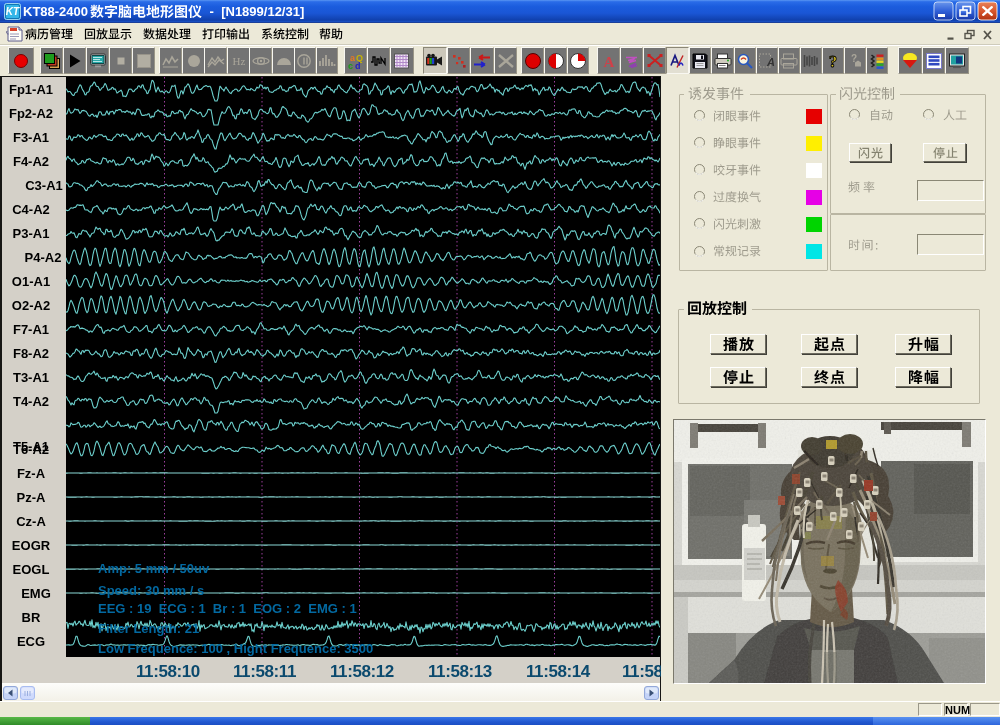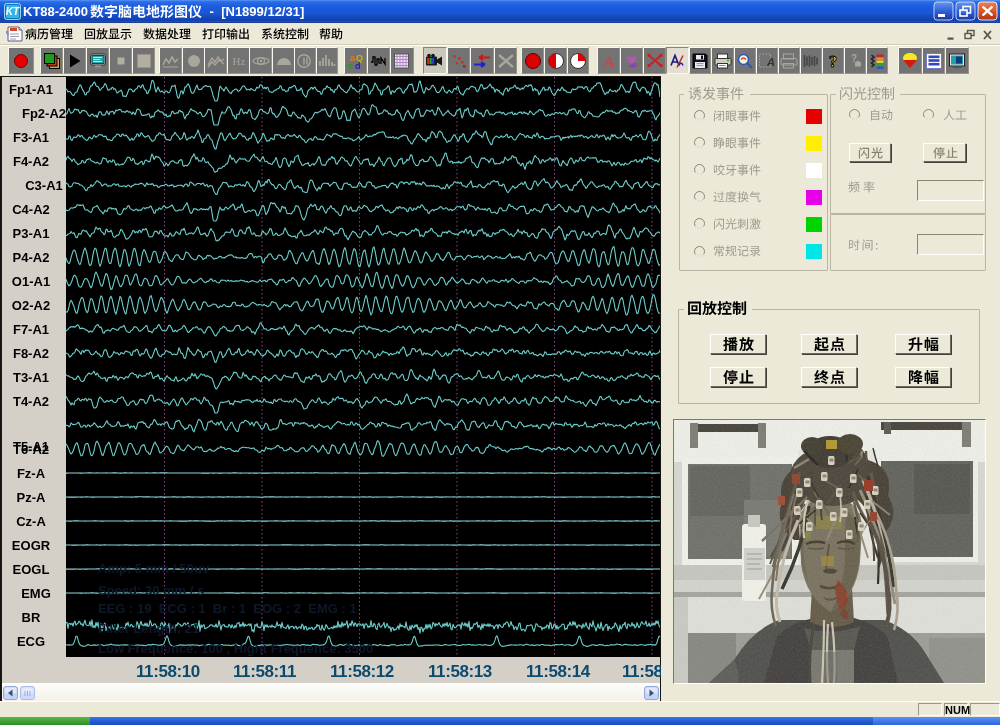--- a/index.html
+++ b/index.html
@@ -1,18 +1,18 @@
 <!DOCTYPE html>
 <html><head><meta charset="utf-8"><style>
 *{margin:0;padding:0;box-sizing:border-box}
 html,body{width:1000px;height:725px;overflow:hidden;background:#ece9d8;
  font-family:"Liberation Sans",sans-serif;}
 .abs{position:absolute}
 .lbl{position:absolute;font-weight:bold;font-size:13px;color:#000;width:60px;text-align:center}
-.mag{position:absolute;font-weight:bold;font-size:13px;color:#0f172a;white-space:nowrap}
+.mag{position:absolute;font-weight:bold;font-size:13px;color:#0369a1;white-space:nowrap}
 .tt{position:absolute;font-weight:bold;font-size:17px;letter-spacing:-0.4px;color:#0c4a6e;white-space:nowrap}
 .tbtn{position:absolute;height:27px;background:#737373;border:1px solid;
  border-color:#f8f7f1 #9a9687 #9a9687 #f8f7f1}
 .tbtn svg{position:absolute;left:50%;top:50%;transform:translate(-50%,-50%)}
 .gbox{position:absolute;border:1px solid #b9b5a2;border-radius:1px}
 .btn3{position:absolute;background:#ece9d8;border:1px solid;border-color:#fff #6c6a5e #6c6a5e #fff;
  box-shadow:1px 1px 0 #42413a}
 .tb{position:absolute;background:#ece9d8;border:1px solid;border-color:#8a8775 #fff #fff #8a8775}
 </style></head><body>
 
@@ -351,27 +351,27 @@
     <svg width="18" height="17">
       <rect x="1.5" y="1.5" width="15" height="12" fill="#e8e8e8" stroke="#222"></rect>
       <rect x="3" y="3" width="12" height="9" fill="#20a0a0"></rect>
       <rect x="8" y="4" width="6" height="7" fill="#103880"></rect>
       <rect x="5" y="14" width="8" height="1.6" fill="#555"></rect>
     </svg>
   </div>
 <div class="abs" style="left:0;top:76px;width:662px;height:625px;background:#161614"></div>
 <div class="abs" style="left:2px;top:77px;width:64px;height:580px;background:#d4d0c8"></div>
 <div class="lbl" style="left:1px;top:82px">Fp1-A1</div>
-<div class="lbl" style="left:14px;top:106px">Fp2-A2</div>
+<div class="lbl" style="left:1px;top:106px">Fp2-A2</div>
 <div class="lbl" style="left:1px;top:130px">F3-A1</div>
 <div class="lbl" style="left:1px;top:154px">F4-A2</div>
 <div class="lbl" style="left:14px;top:178px">C3-A1</div>
 <div class="lbl" style="left:1px;top:202px">C4-A2</div>
 <div class="lbl" style="left:1px;top:226px">P3-A1</div>
-<div class="lbl" style="left:1px;top:250px">P4-A2</div>
+<div class="lbl" style="left:13px;top:250px">P4-A2</div>
 <div class="lbl" style="left:1px;top:274px">O1-A1</div>
 <div class="lbl" style="left:1px;top:298px">O2-A2</div>
 <div class="lbl" style="left:1px;top:322px">F7-A1</div>
 <div class="lbl" style="left:1px;top:346px">F8-A2</div>
 <div class="lbl" style="left:1px;top:370px">T3-A1</div>
 <div class="lbl" style="left:1px;top:394px">T4-A2</div>
 <div class="lbl" style="left:1px;top:439px">T5-A1</div>
 <div class="lbl" style="left:1px;top:442px">T6-A2</div>
 <div class="lbl" style="left:1px;top:466px">Fz-A</div>
 <div class="lbl" style="left:1px;top:490px">Pz-A</div>

